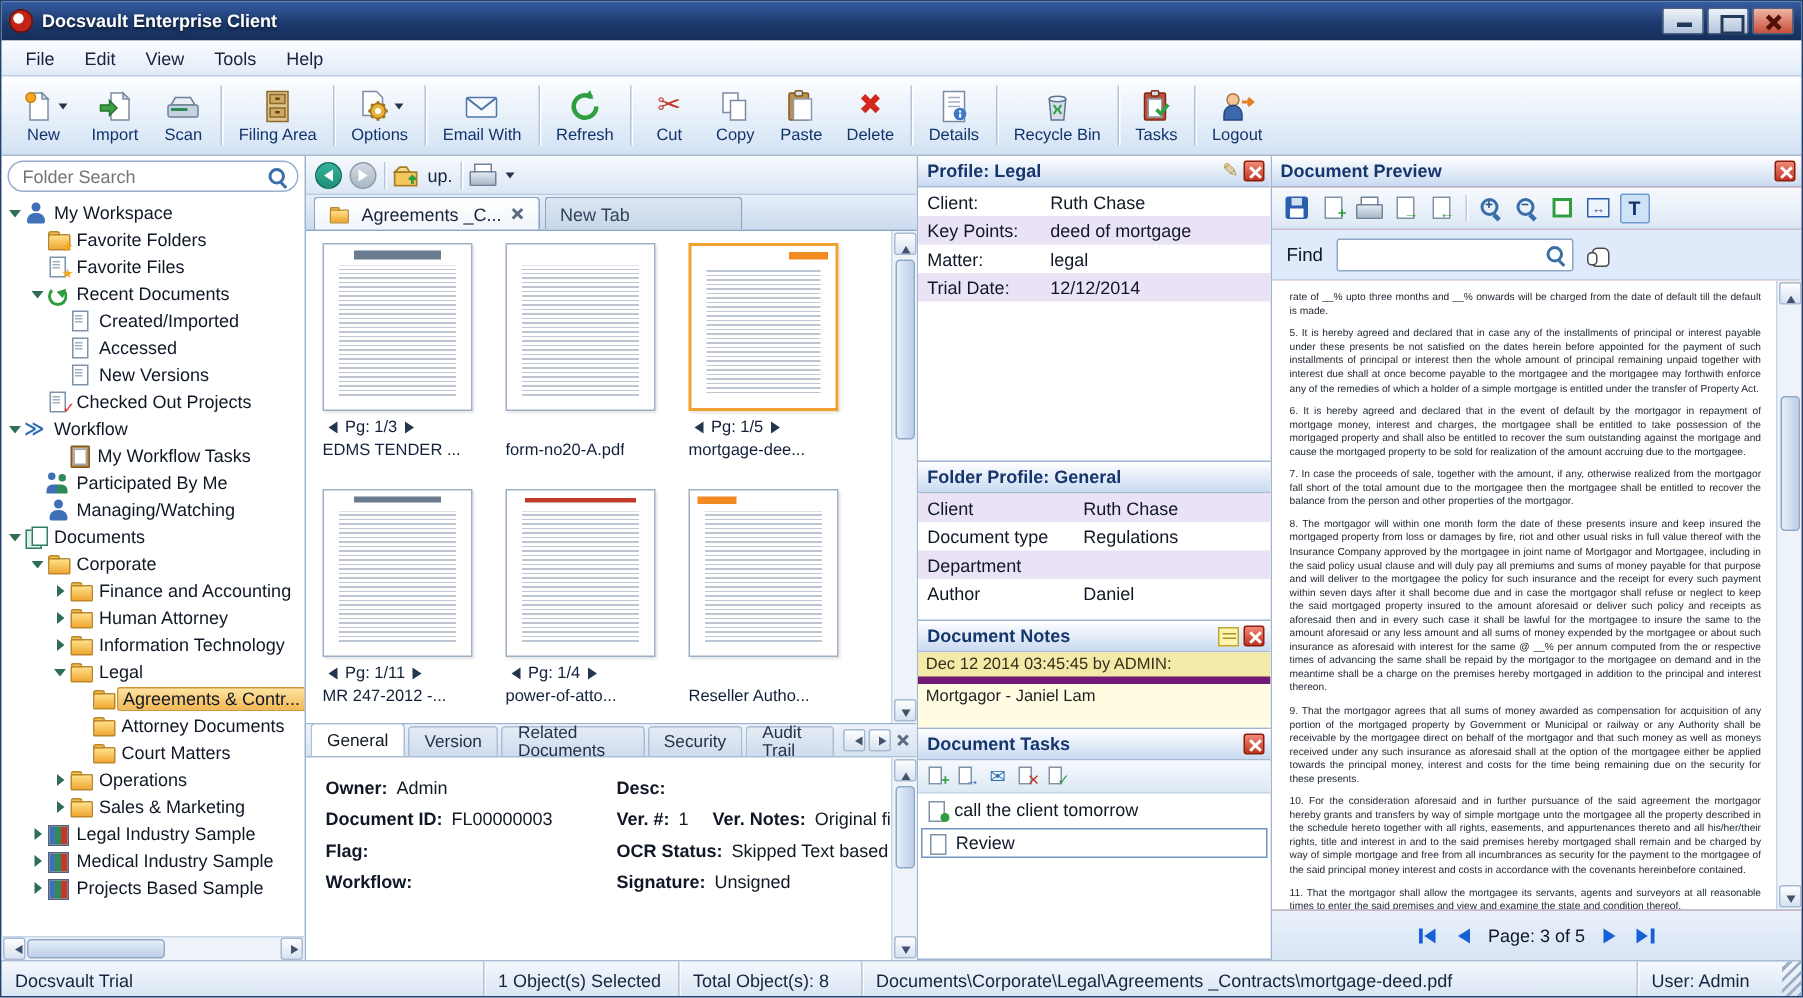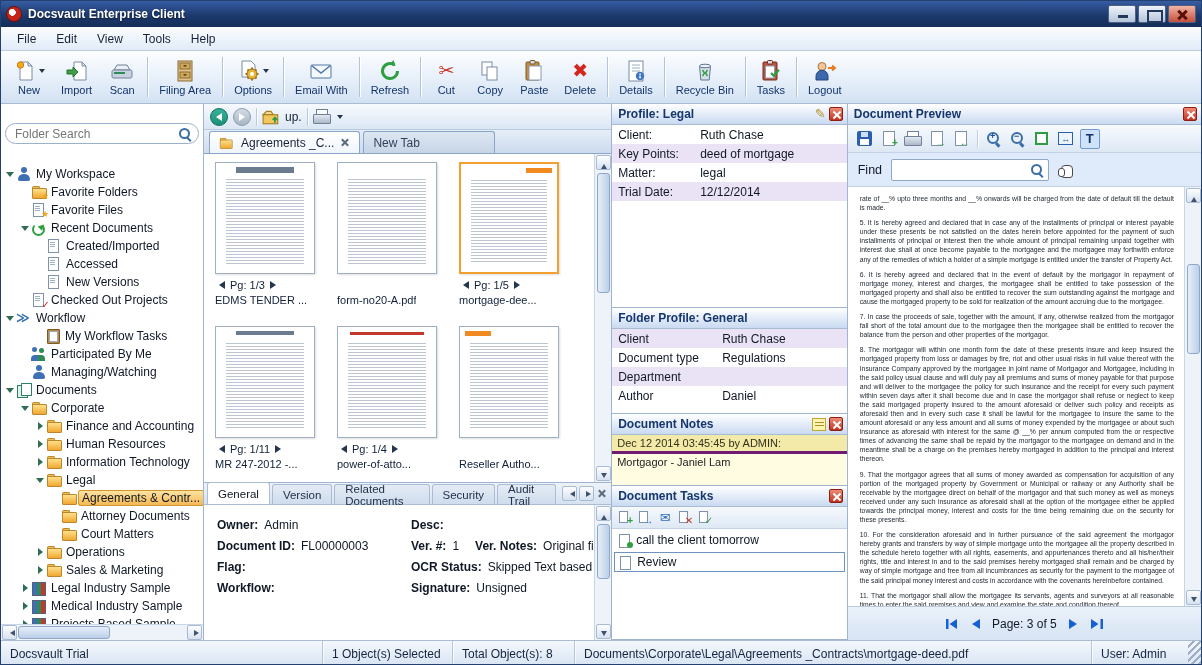--- a/index.html
+++ b/index.html
@@ -25,21 +25,21 @@
 .tbsep{width:1px;background:#b3c3d8;margin:5px 3px;box-shadow:1px 0 0 #fff}
 .icorow{display:flex;align-items:center}
 .tico{width:24px;height:24px;display:flex;align-items:center;justify-content:center}
 .tico svg{width:24px;height:24px}
 .glyph-ico{font-size:19px;line-height:22px}
 .dd{display:inline-block;width:0;height:0;border:3px solid transparent;border-top:4px solid #24364e;margin-left:2px;margin-top:4px}
 
 .main{display:flex;height:536px}
 
 .sidebar{width:203px;background:#fff;border-right:1px solid #9fb4cf;display:flex;flex-direction:column}
-.search-wrap{margin:19px 4px;position:relative}
+.search-wrap{margin:3px 4px;position:relative}
 .search-input{width:100%;height:21px;border:1px solid #9ab0cc;border-radius:11px;padding:0 24px 0 9px;font-size:12px;color:#555;font-family:inherit;background:#fff}
 .mag{position:relative;width:14px;height:14px;display:inline-block}
 .mag::before{content:"";position:absolute;left:1px;top:1px;width:7px;height:7px;border:2px solid #3a6ea8;border-radius:50%}
 .mag::after{content:"";position:absolute;left:10px;top:10px;width:5px;height:2px;background:#3a6ea8;transform:rotate(45deg);transform-origin:0 0}
 .search-ico{position:absolute;right:7px;top:4px}
 .tree{flex:1;overflow:hidden;padding-top:2px}
 .trow{display:flex;align-items:center;height:18px;white-space:nowrap}
 .exp{width:11px;height:11px;display:inline-block;position:relative;flex:0 0 11px}
 .exp-d::before{content:"";position:absolute;top:3px;left:1px;border:4px solid transparent;border-top:5px solid #2f6e52}
 .exp-r::before{content:"";position:absolute;top:1px;left:3px;border:4px solid transparent;border-left:5px solid #2f6e52}
@@ -137,21 +137,21 @@
 .pedit{font-size:13px;line-height:14px;color:#b8912a;margin-left:2px}
 .i-note{width:14px;height:13px;background:#fff3b0;border:1px solid #bfa62e;position:relative;margin-left:2px}
 .i-note::after{content:"";position:absolute;left:2px;top:3px;width:9px;height:1px;background:#a8922c;box-shadow:0 3px 0 #a8922c}
 .prow{height:19px;display:flex;align-items:center;font-size:12px;flex:0 0 19px}
 .prow.alt{background:#eae3f5}
 .plbl{width:88px;padding-left:6px;color:#101826;flex-shrink:0;white-space:nowrap}
 .plbl.w{width:110px}
 .pval{color:#101826;white-space:nowrap}
 .p-legal{height:204px}.p-folder{height:106px}.p-notes{height:72px}.p-tasks{flex:1}
 .notebox{background:#fffce2;flex:1;display:flex;flex-direction:column}
-.notehdr{background:#f3e9a8;border-bottom:3px solid #701a75;padding:2px 5px;font-size:11px;color:#33301a}
+.notehdr{background:#f3e9a8;border-bottom:5px solid #701a75;padding:2px 5px;font-size:11px;color:#33301a}
 .notebody{padding:2px 5px;font-size:11px;color:#222}
 .taskbar{height:22px;background:linear-gradient(#f6f9fd,#dde8f4);border-bottom:1px solid #c3d2e4;display:flex;align-items:center;gap:4px;padding:0 5px;flex:0 0 22px}
 .tkico{width:16px;height:15px;position:relative;display:flex;align-items:center;justify-content:center}
 .tkico .pg{position:absolute;left:2px;top:1px;width:9px;height:12px;background:#fff;border:1px solid #7f93a8}
 .tkico .ov{position:absolute;right:0;bottom:-1px;font-size:10px;font-weight:bold;font-style:normal;line-height:1}
 .ov.g{color:#2f9e41}.ov.b{color:#2f6eb5}.ov.r{color:#c0392b}
 .taskrow{height:20px;display:flex;align-items:center;gap:5px;padding:0 4px;font-size:12px;color:#101826;margin:1px 2px}
 .taskrow.sel{border:1px solid #6f94c1;background:#fff}
 .ti-task{width:13px;height:13px;position:relative;flex:0 0 13px}
 .ti-task::before{content:"";position:absolute;left:1px;top:0;width:9px;height:12px;background:#fff;border:1px solid #7f93a8}
@@ -474,21 +474,21 @@
             <span class="tl">Corporate</span>
           </div>
         <div class="trow" style="padding-left:34px">
             <span class="exp exp-r"></span>
             <span class="ti ico-folder"></span>
             <span class="tl">Finance and Accounting</span>
           </div>
         <div class="trow" style="padding-left:34px">
             <span class="exp exp-r"></span>
             <span class="ti ico-folder"></span>
-            <span class="tl">Human Resources</span>
+            <span class="tl">Human Attorney</span>
           </div>
         <div class="trow" style="padding-left:34px">
             <span class="exp exp-r"></span>
             <span class="ti ico-folder"></span>
             <span class="tl">Information Technology</span>
           </div>
         <div class="trow" style="padding-left:34px">
             <span class="exp exp-d"></span>
             <span class="ti ico-folder"></span>
             <span class="tl">Legal</span>

